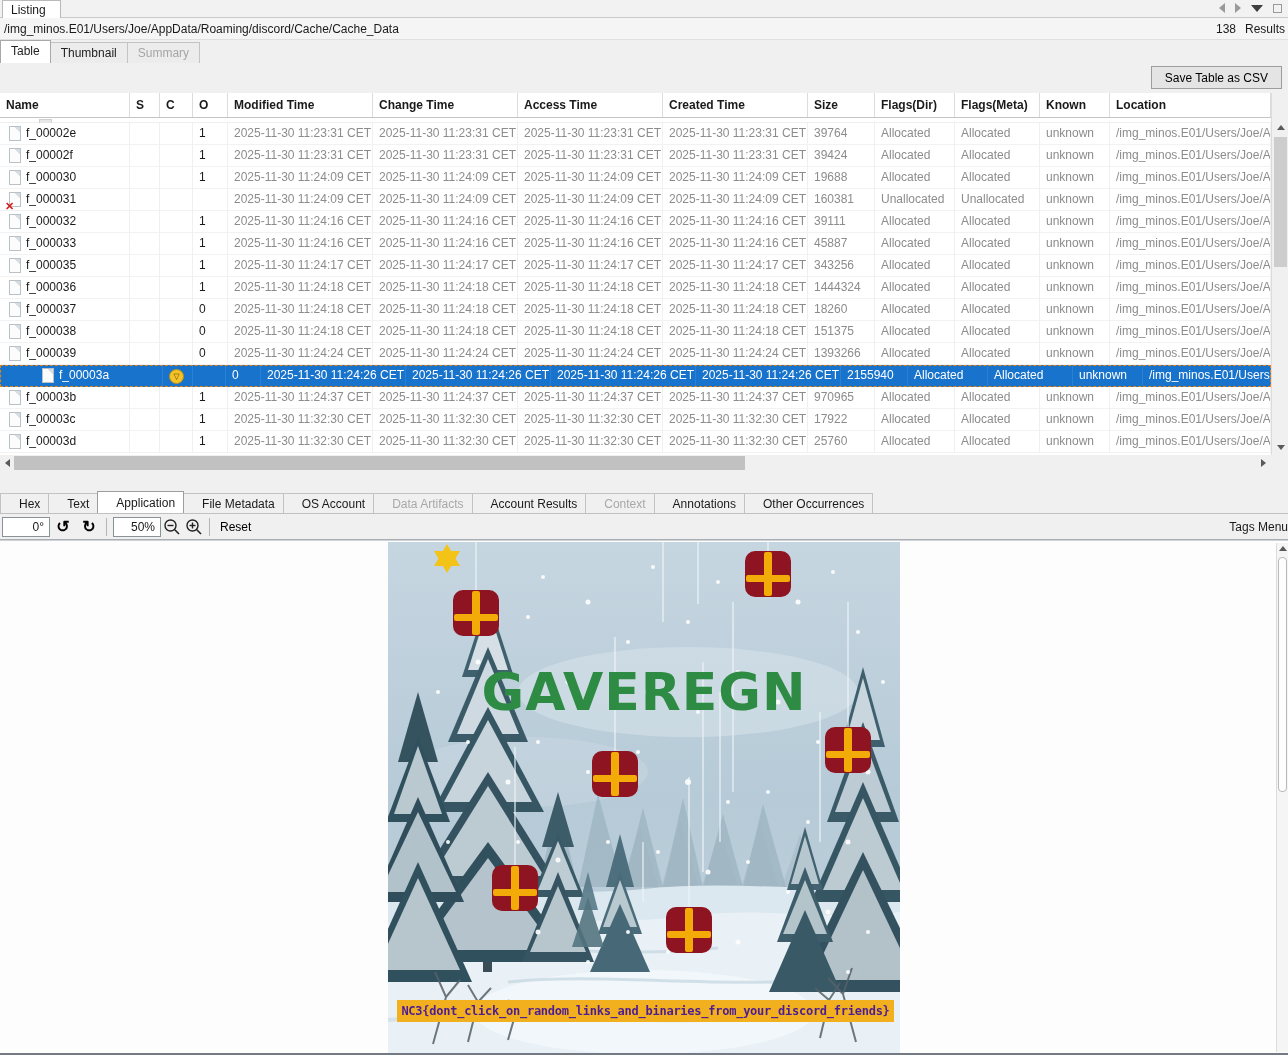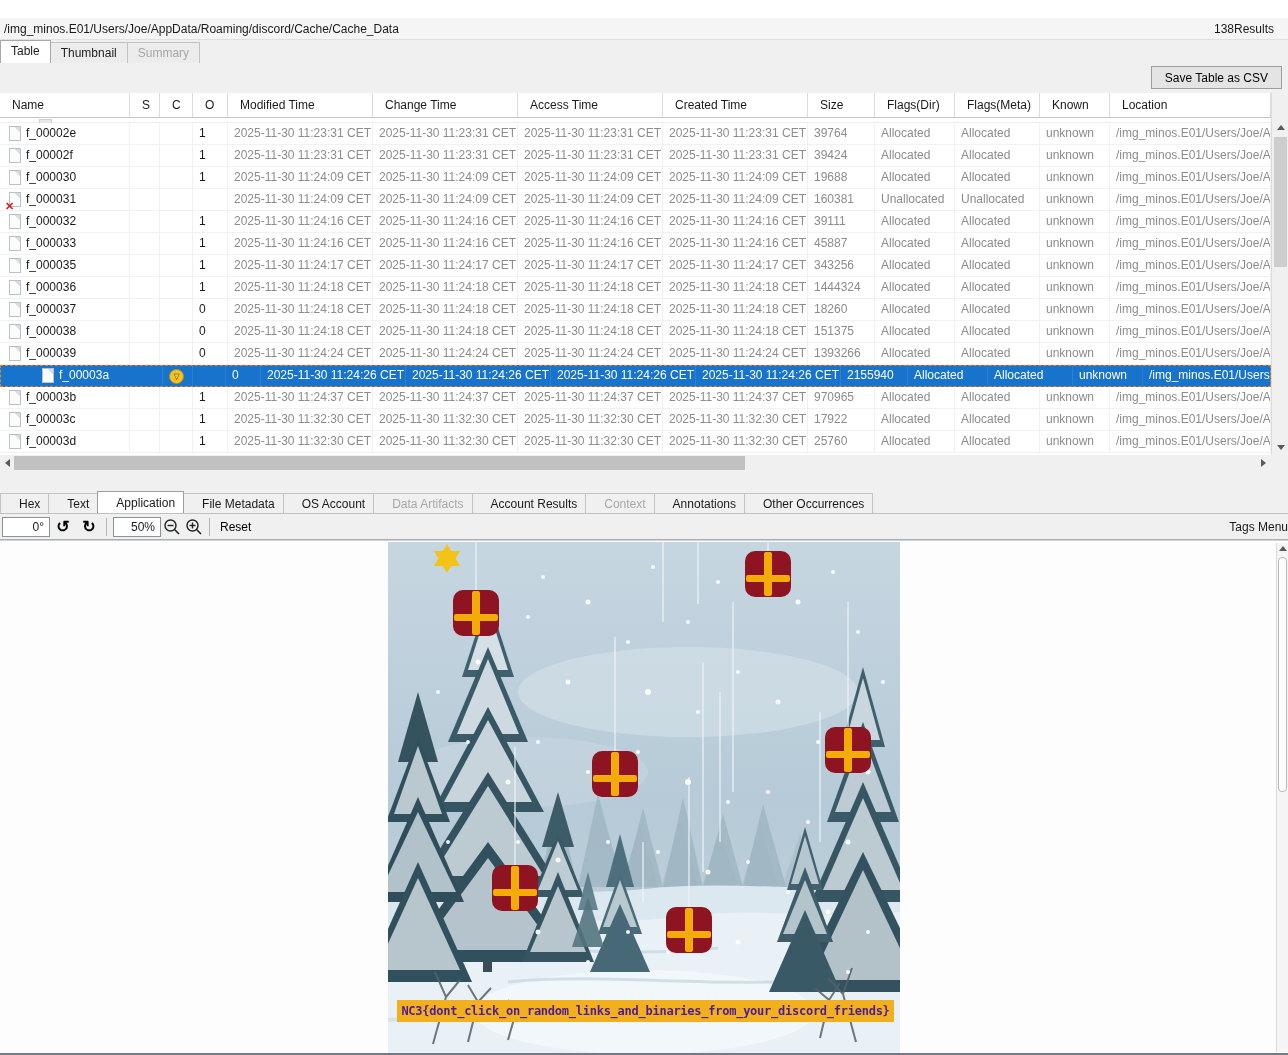--- a/index.html
+++ b/index.html
@@ -13,38 +13,38 @@
     border:1px solid #b9b9b9; border-bottom:none; }
   .winctrls { position:absolute; right:6px; top:3px; display:flex; align-items:center; gap:10px; }
   .tri-l { width:0; height:0; border-top:5px solid transparent; border-bottom:5px solid transparent; border-right:6px solid #9a9a9a; }
   .tri-r { width:0; height:0; border-top:5px solid transparent; border-bottom:5px solid transparent; border-left:6px solid #9a9a9a; }
   .tri-d { width:0; height:0; border-left:6px solid transparent; border-right:6px solid transparent; border-top:7px solid #3f3f3f; }
   .sq    { width:9px; height:9px; border:1px solid #9a9a9a; background:#f2f2f2; }
 
   
   .path-bar { position:absolute; left:0; top:18px; width:100%; height:22px; background:#f5f5f5; border-bottom:1px solid #e0e0e0; display:flex; align-items:center; }
   .path-text { padding-left:4px; }
-  .results-wrap { margin-left:auto; padding-right:14px; display:flex; }
+  .results-wrap { margin-left:auto; padding-right:3px; display:flex; gap:9px; }
 
   
   .viewtabs { position:absolute; left:0; top:40px; width:100%; height:23px; background:#f0f0f0; display:flex; align-items:flex-end; }
   .vtab { height:21px; padding:3px 10px 9px 10px; border:1px solid #c3c3c3; border-bottom:none; margin-right:-1px; background:#ececec; color:#222; }
   .vtab.active { background:#fff; height:23px; border-color:#a8a8a8; position:relative; z-index:2; }
   .vtab.disabled { color:#a6a6a6; }
 
   
   .actionbar { position:absolute; left:0; top:63px; width:100%; height:30px; background:#f0f0f0; }
   .save-btn { position:absolute; right:6px; top:3px; height:23px; padding:0 13px; background:#e4e4e4;
     border:1px solid #9d9d9d; font-family:inherit; font-size:12px; }
 
   
   :root { --cols: 130px 30px 33px 35px 145px 145px 145px 145px 67px 80px 85px 70px minmax(0,1fr); }
   .table-area { position:absolute; left:0; top:93px; width:1271px; height:378px; background:#fff; }
   .thead { display:grid; grid-template-columns: var(--cols); height:25px; background:#fff; border-bottom:1px solid #c5c5c5; }
-  .th { padding:5px 0 0 12px; border-right:1px solid #dcdcdc; white-space:nowrap; overflow:hidden; }
+  .th { padding:5px 0 0 6px; border-right:1px solid #dcdcdc; white-space:nowrap; overflow:hidden;font-weight:bold; }
   .tbody { position:relative; height:337px; overflow:hidden; background:#fff; }
   .partial-row { height:5px; border-bottom:1px solid #efefef; position:relative; }
   .partial-frag { position:absolute; left:39px; top:1px; width:13px; height:4px; background:#e8e8e8; border:1px solid #cfcfcf; border-bottom:none; }
   .trow { display:grid; grid-template-columns: var(--cols); height:22px; line-height:21px; }
   .td { padding-left:6px; border-right:1px solid #f0f0f0; border-bottom:1px solid #f2f2f2; white-space:nowrap; overflow:hidden; }
   .c-name { display:flex; align-items:center; gap:5px; padding-left:9px; color:#1a1a1a; }
   .dim { color:#8c8c8c; }
   .ficon { position:relative; width:12px; height:15px; background:#fcfcfc; border:1px solid #b9c2c9; flex:0 0 auto;
     background-image: linear-gradient(225deg, #d7dde2 0 4px, transparent 4px); }
   .ficon.del::after { content:"✕"; position:absolute; left:-5px; top:3px; color:#d41f1f; font-size:11px; font-weight:bold; }
@@ -103,20 +103,29 @@
     color:#4c1d95; font-family:"DejaVu Sans Mono", monospace; font-weight:bold; font-size:12px;
     letter-spacing:-0.25px; line-height:22px; text-align:center; white-space:nowrap; overflow:hidden; }
 
   .bottom-edge { position:absolute; left:0; top:1053px; width:100%; height:2px; background:#737a83; }
 </style>
 </head>
 <body>
 
 <div class="app">
 
+  <div class="wintab-bar">
+    <div class="wintab">Listing</div>
+    <div class="winctrls">
+      <span class="tri-l"></span>
+      <span class="tri-r"></span>
+      <span class="tri-d"></span>
+      <span class="sq"></span>
+    </div>
+  </div>
 
   <div class="path-bar">
     <span class="path-text">/img_minos.E01/Users/Joe/AppData/Roaming/discord/Cache/Cache_Data</span>
     <span class="results-wrap">
       <span>138</span>
       <span>Results</span>
     </span>
   </div>
 
   <div class="viewtabs" id="viewtabs">
@@ -657,20 +666,21 @@
 
         <g id="gifts">
             <use href="#gift" x="65" y="48"></use>
             <use href="#gift" x="357" y="9"></use>
             <use href="#gift" x="437" y="185"></use>
             <use href="#gift" x="204" y="209"></use>
             <use href="#gift" x="104" y="323"></use>
             <use href="#gift" x="278" y="365"></use>
           </g>
       </svg>
+      <div class="art-title">GAVEREGN</div>
       <div class="art-flag">NC3{dont_click_on_random_links_and_binaries_from_your_discord_friends}</div>
     </div>
     <div class="viewer-vscroll">
       <span class="arrow-u vv-up"></span>
       <div class="vv-thumb"></div>
     </div>
   </div>
 
   <div class="bottom-edge"></div>
 </div>

